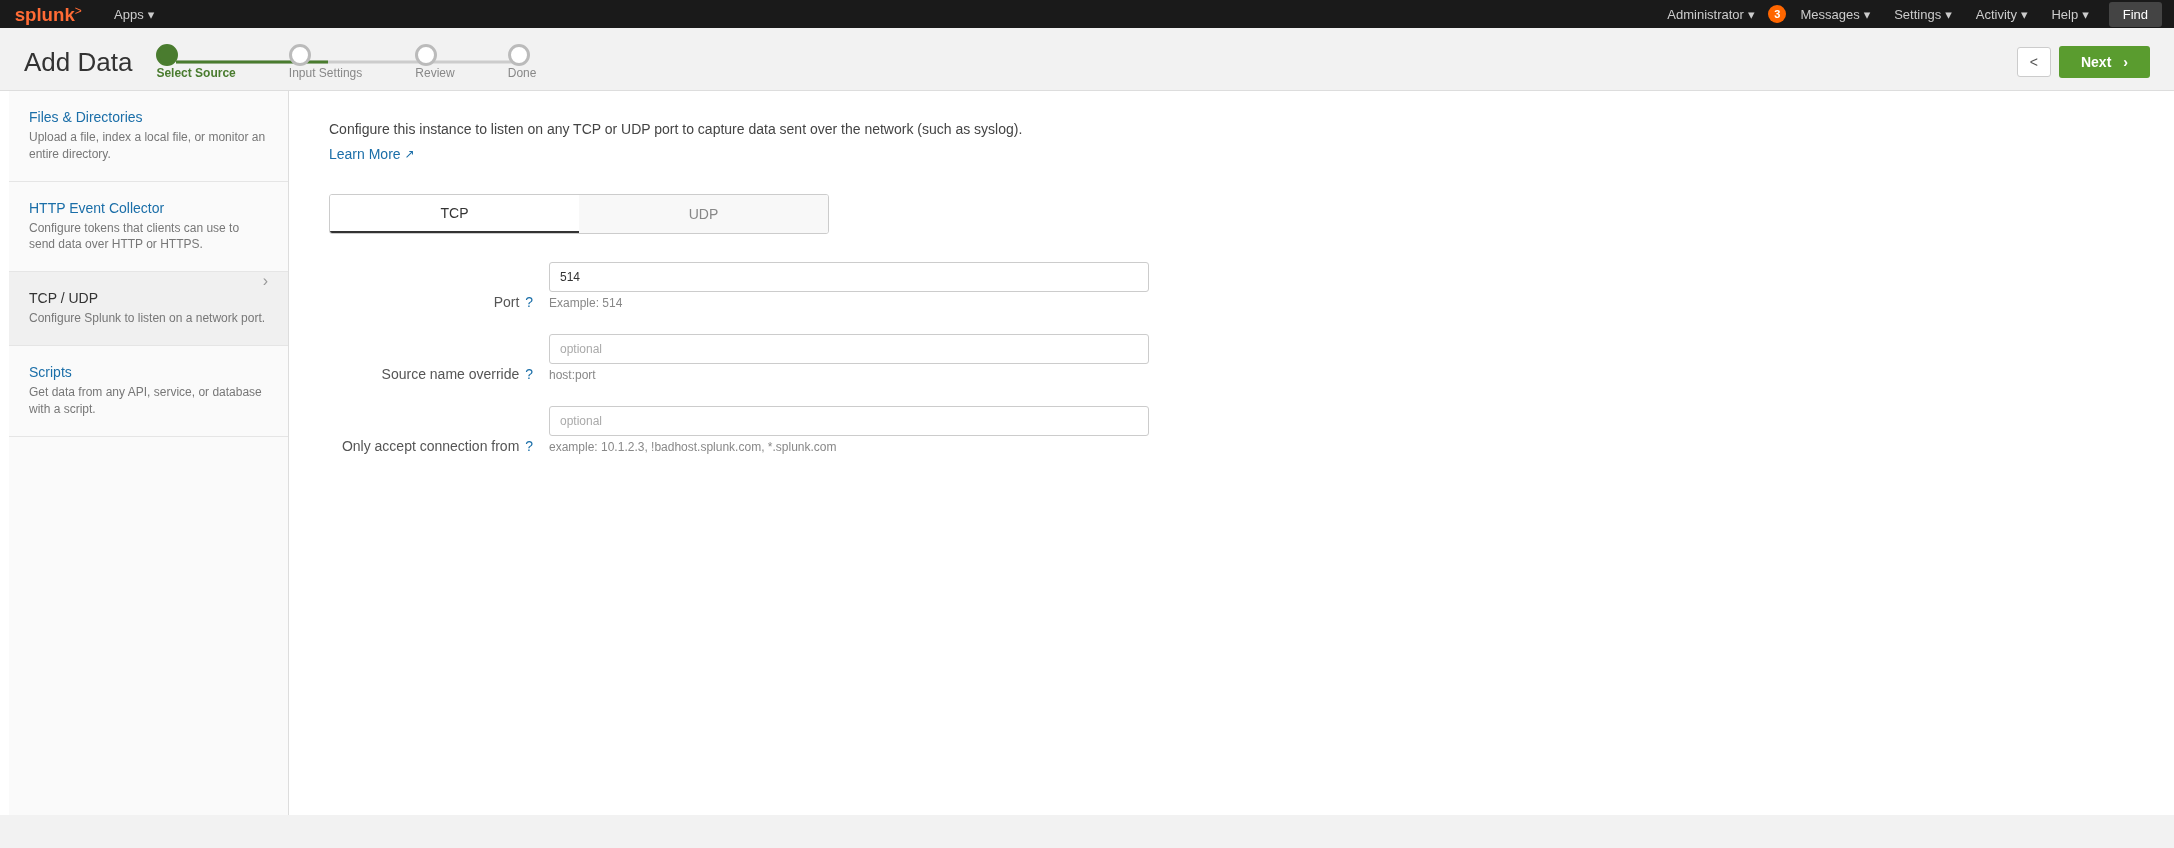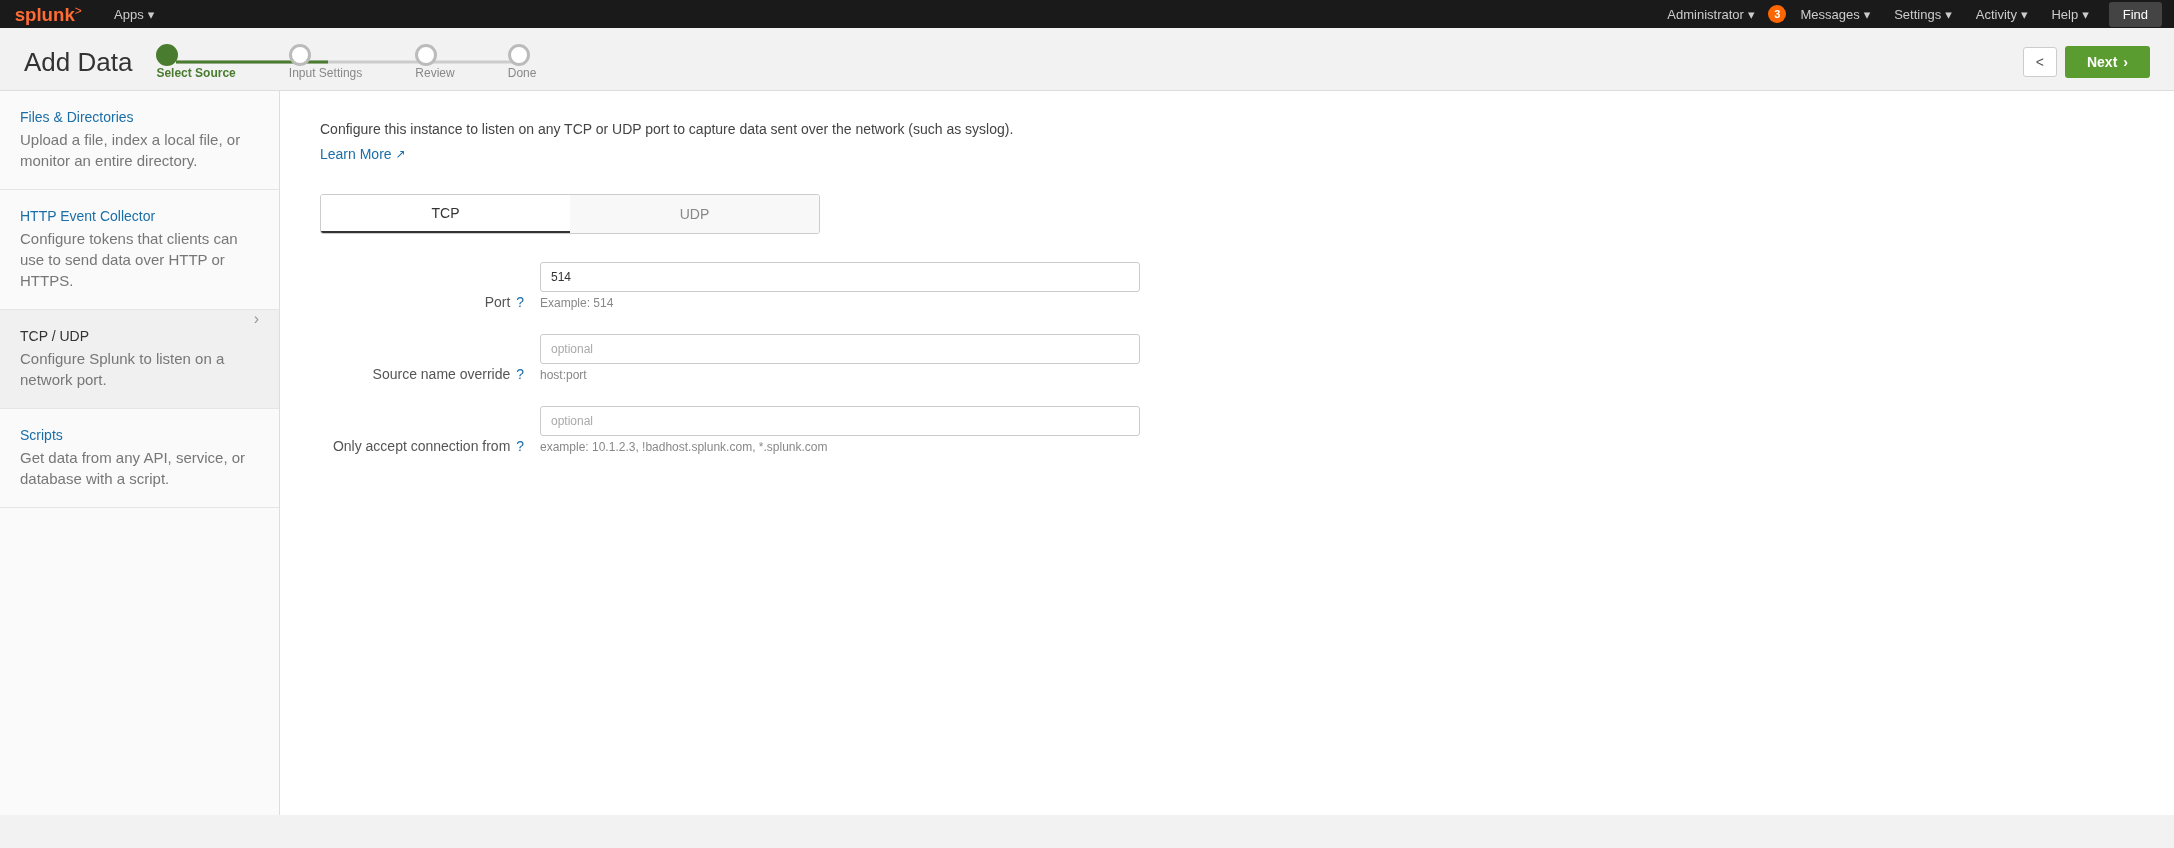--- a/index.html
+++ b/index.html
@@ -141,53 +141,54 @@
     }
     .wizard-next {
       background: #5a9c2f;
       color: #fff;
       border: none;
       border-radius: 3px;
       padding: 8px 22px;
       cursor: pointer;
       font-size: 14px;
       font-weight: 600;
-      display: flex; align-items: center; gap: 6px;
+      display: flex; align-items: center; gap: 12px;
     }
 
     
     .main-content {
       display: flex;
       height: calc(100vh - 44px - 80px);
       background: #fff;
     }
 
     
     .sidebar {
       width: 280px;
       border-right: 1px solid #ddd;
       background: #fafafa;
       overflow-y: auto;
       flex-shrink: 0;
+      margin-left: 9px;
     }
     .sidebar-item {
       padding: 18px 20px;
       border-bottom: 1px solid #e5e5e5;
       cursor: pointer;
     }
     .sidebar-item.active { background: #f0f0f0; }
     .sidebar-item-title {
       font-size: 14px;
       font-weight: 500;
       color: #1a6ea8;
       margin-bottom: 4px;
     }
     .sidebar-item-title.muted { color: #333; }
     .sidebar-item-desc {
-      font-size: 15px;
+      font-size: 12px;
       color: #777;
       line-height: 1.4;
     }
     .sidebar-item-arrow {
       float: right;
       color: #999;
       font-size: 16px;
       margin-top: -18px;
     }
 

